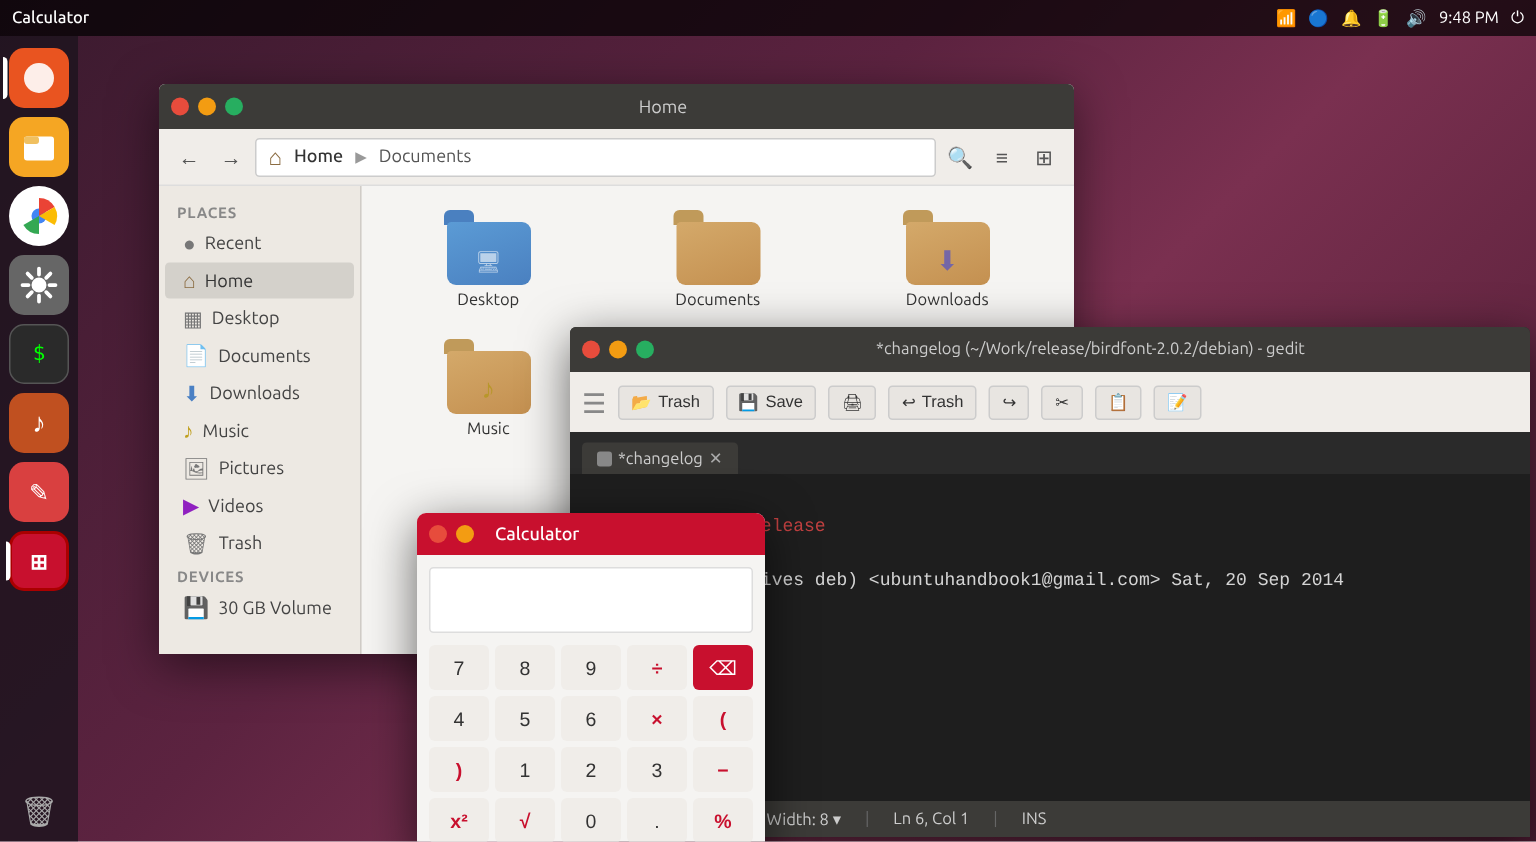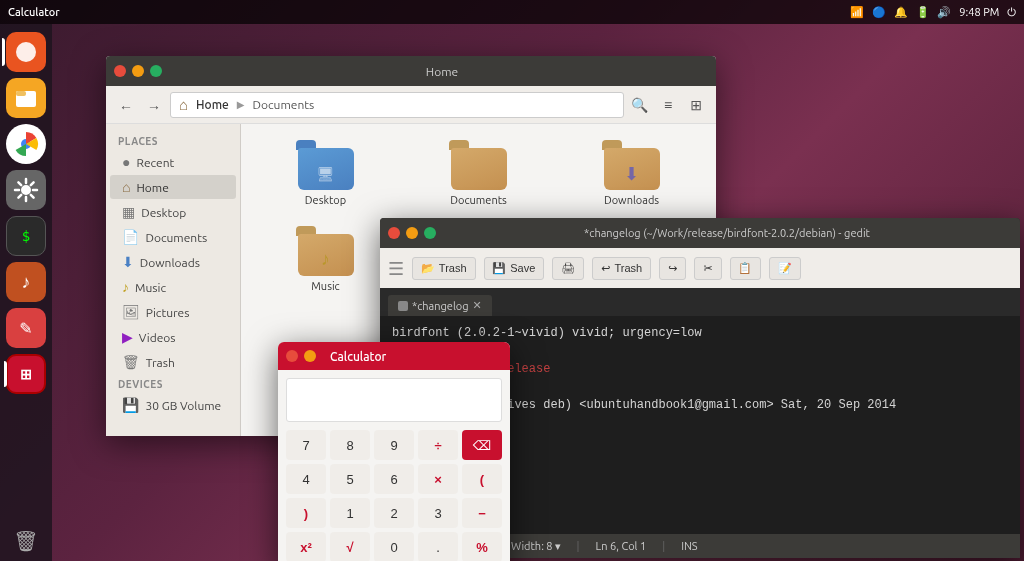--- a/index.html
+++ b/index.html
@@ -636,21 +636,20 @@
     </button>
   </div>
   <div class="gedit-tabs">
     <div class="gedit-tab">
       <span style="width:10px; height:10px; background:#888; border-radius:2px; display:inline-block;"></span>
       <span>*changelog</span>
       <span style="color:#aaa;">✕</span>
     </div>
   </div>
   <div class="gedit-content">
-    <div class="gedit-line">birdfont (2.0.2-1~vivid) vivid; urgency=low</div>
     <div class="gedit-line">&nbsp;</div>
     <div class="gedit-line gedit-red">  * new upstream release</div>
     <div class="gedit-line">&nbsp;</div>
     <div class="gedit-line"> -- Someone who lives deb) &lt;ubuntuhandbook1@gmail.com&gt;  Sat, 20 Sep 2014</div>
   </div>
   <div class="gedit-statusbar">
     <span>ChangeLog ▾</span>
     <span class="gedit-status-sep">|</span>
     <span>Tab Width: 8 ▾</span>
     <span class="gedit-status-sep">|</span>

